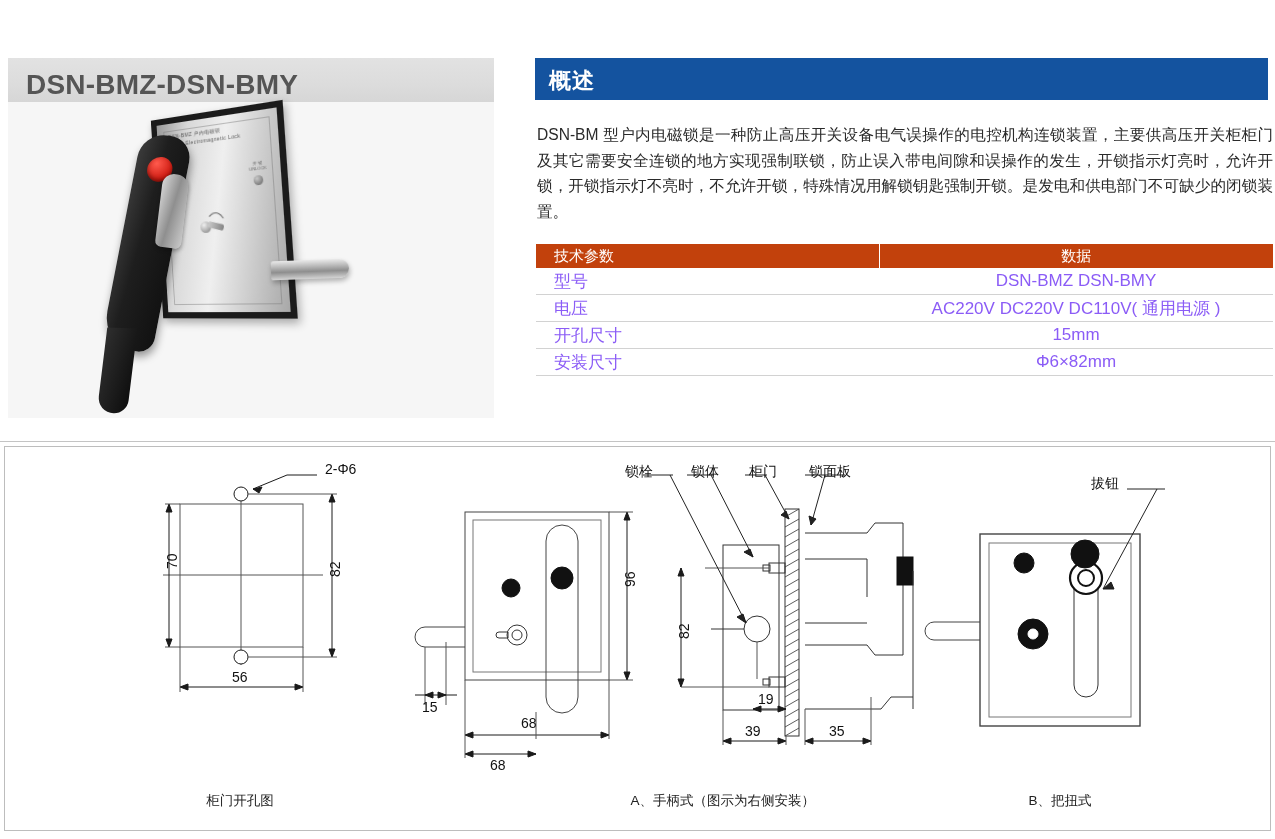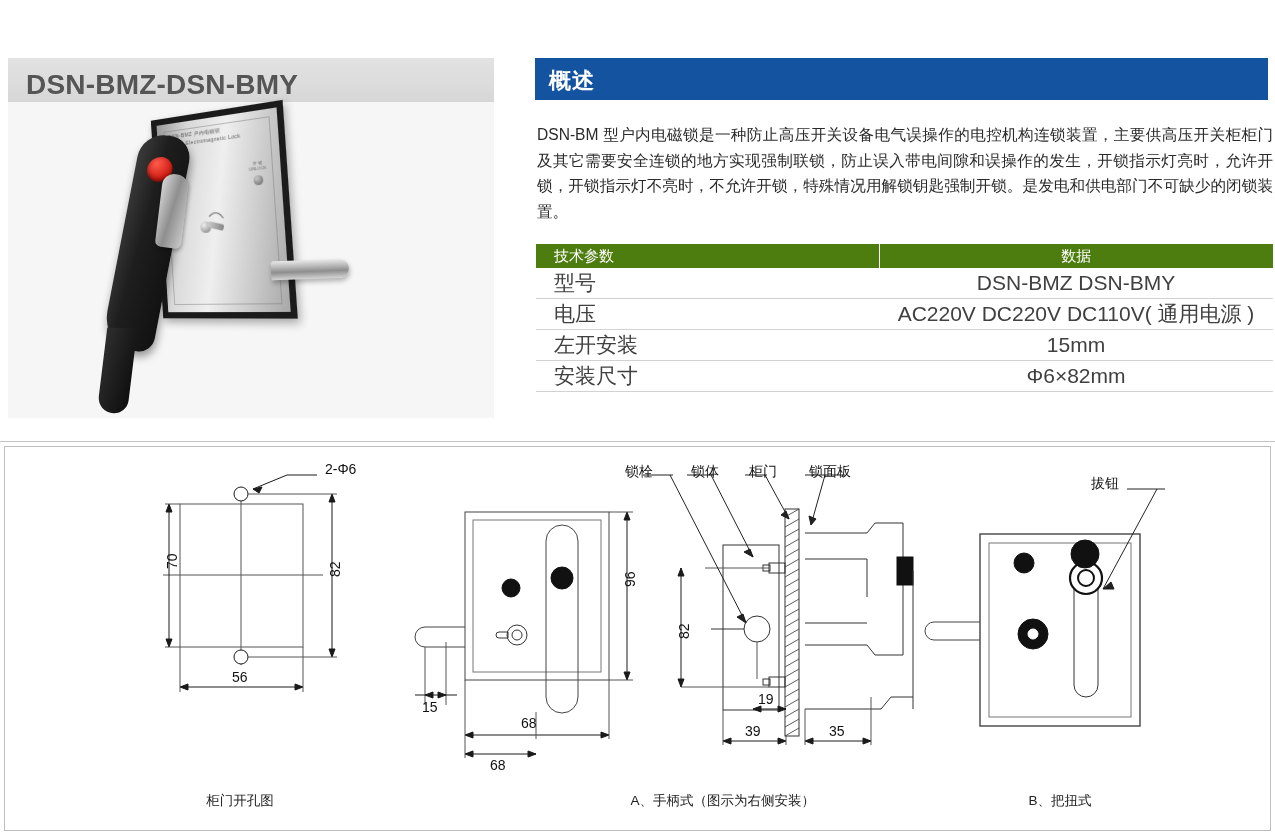--- a/index.html
+++ b/index.html
@@ -200,38 +200,38 @@
   }
 
   
   #spec-table {
     position: absolute;
     left: 1px; top: 186px;
     width: 737px;
     border-collapse: collapse;
   }
   #spec-table th {
-    background: #4d7c0f;
+    background: #c2410c;
     color: #ffffff;
     font-size: 15px;
     font-weight: normal;
     height: 22px;
     padding: 1px 0;
   }
   #spec-table th.th-param {
     text-align: left;
     padding-left: 18px;
     border-right: 1px solid #ffffff;
   }
   #spec-table th.th-data {
     text-align: center;
   }
   #spec-table td {
-    font-size: 21px;
-    color: #404040;
+    font-size: 17px;
+    color: #8b5cf6;
     height: 24px;
     border-bottom: 1px solid #d2d2d2;
   }
   #spec-table td.td-param {
     text-align: left;
     padding-left: 18px;
     width: 324px;
   }
   #spec-table td.td-value {
     text-align: center;
@@ -346,21 +346,21 @@
       <tbody>
         <tr>
           <td class="td-param">型号</td>
           <td class="td-value">DSN-BMZ DSN-BMY</td>
         </tr>
         <tr>
           <td class="td-param">电压</td>
           <td class="td-value">AC220V  DC220V  DC110V( 通用电源 )</td>
         </tr>
         <tr>
-          <td class="td-param">左开安装</td>
+          <td class="td-param">开孔尺寸</td>
           <td class="td-value">15mm</td>
         </tr>
         <tr>
           <td class="td-param">安装尺寸</td>
           <td class="td-value">Φ6×82mm</td>
         </tr>
       </tbody>
     </table>
 
   </div>

